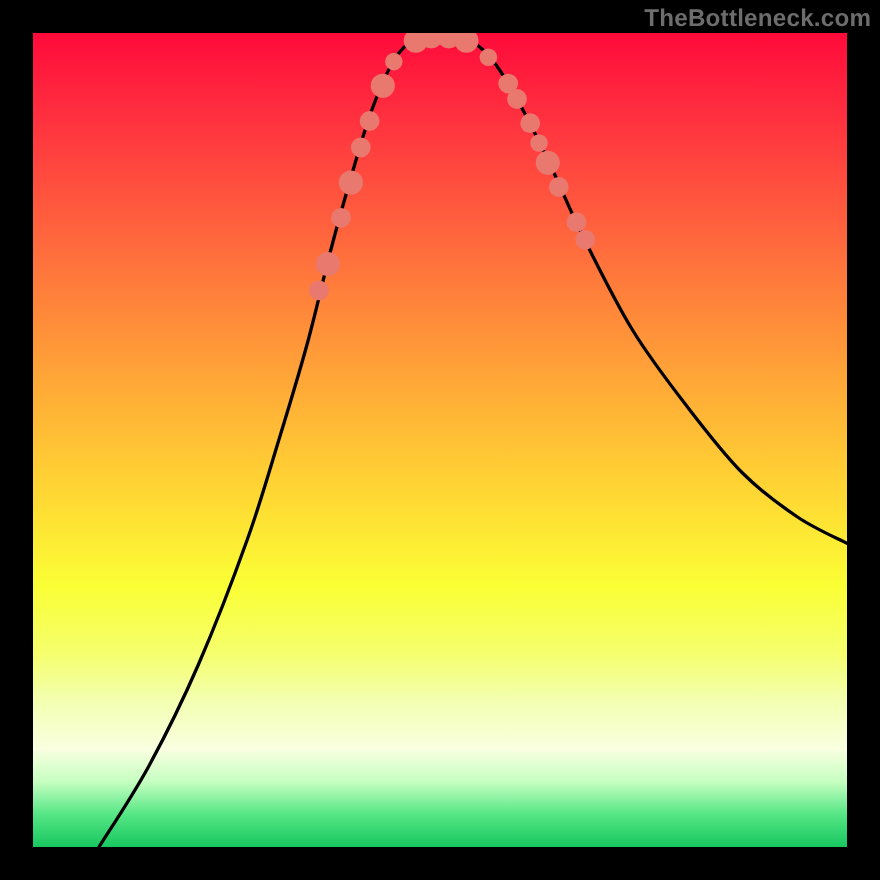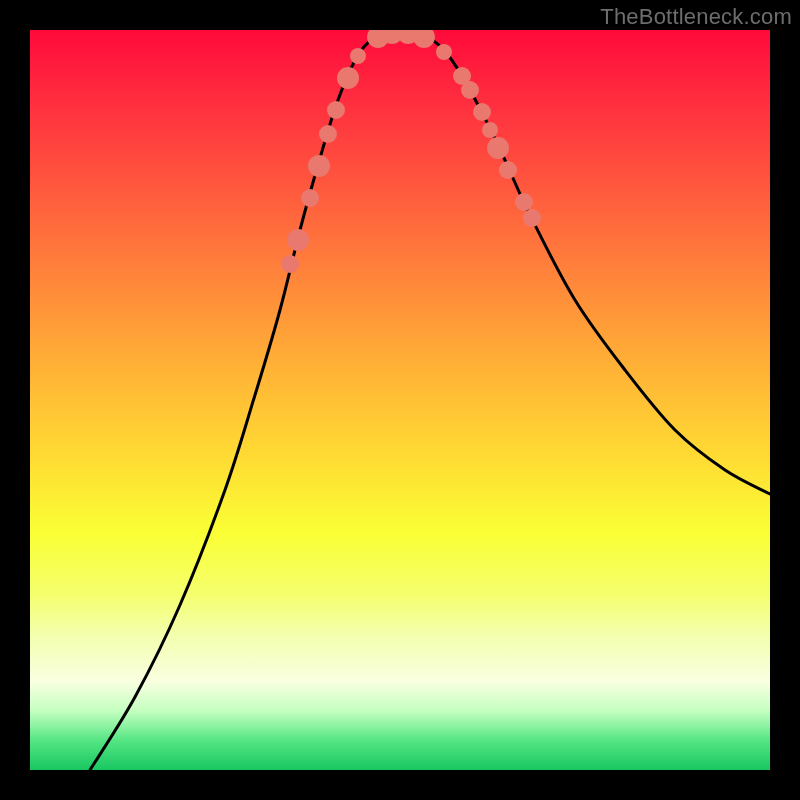--- a/index.html
+++ b/index.html
@@ -49,21 +49,21 @@
       #18c760 100%
     );
   }
   .watermark {
     position: absolute;
     top: 4px;
     right: 8px;
     color: #6d6d6d;
     font-size: 22px;
     letter-spacing: 0.2px;
-    font-weight: 400;
+    font-weight: 700;
     user-select: none;
   }
   .svg-layer {
     position: absolute;
     left: 0;
     top: 0;
   }
 </style>
 </head>
 <body>

